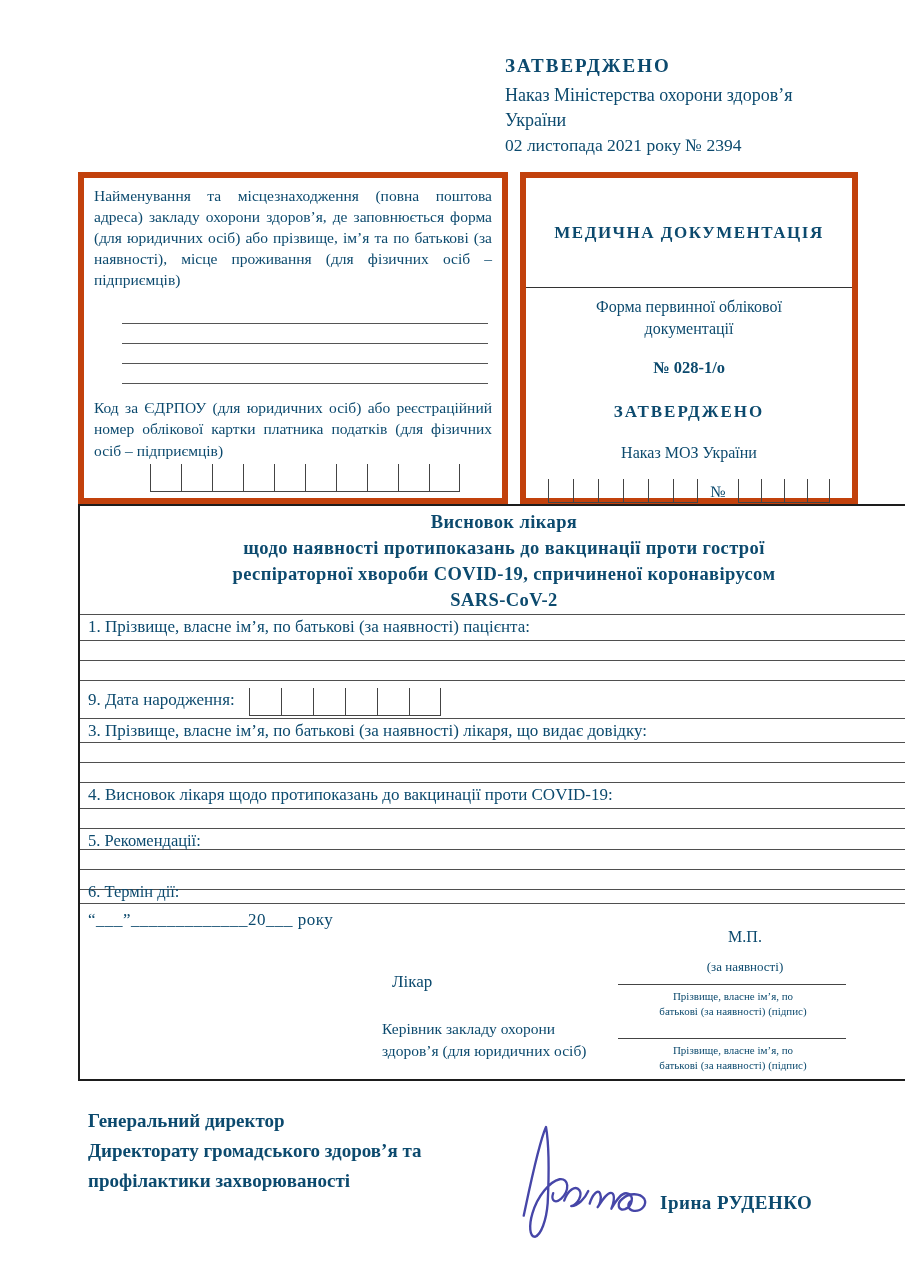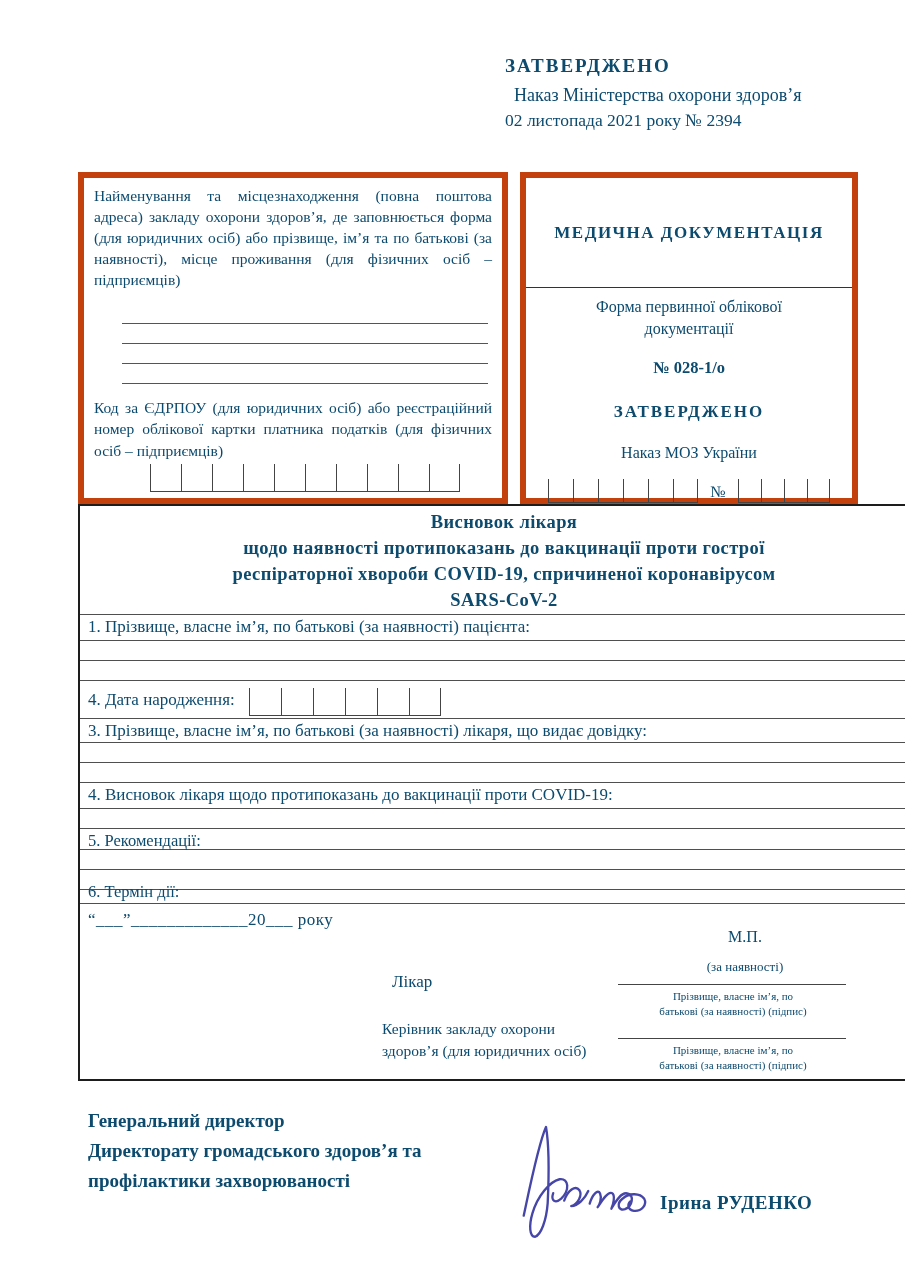--- a/index.html
+++ b/index.html
@@ -2,21 +2,21 @@
 <html><head>
 <meta charset="utf-8">
 <style>
   * { margin:0; padding:0; box-sizing:border-box; }
   body { background:#e8e8e8; font-family:"Liberation Serif","DejaVu Serif",serif; }
   .page { position:relative; width:905px; height:1280px; background:#ffffff; color:#0c4a6e; overflow:hidden; }
 
   
   .approval-header { position:absolute; left:505px; top:55px; width:380px; }
   .approval-header .appr-title { font-weight:bold; font-size:19px; letter-spacing:2px; margin-bottom:6px; }
-  .approval-header .appr-line { font-size:18px; line-height:25px;margin-left:9px; }
+  .approval-header .appr-line { font-size:18px; line-height:25px; }
   .approval-header .appr-date { font-size:17.5px; margin-top:2px; }
 
   
   .box { position:absolute; border:6px solid #c2410c; background:#fff; }
   .left-box { left:78px; top:172px; width:430px; height:332px; padding:7px 10px 0 10px; }
   .left-box .desc { font-size:15.5px; line-height:1.36; text-align:justify; }
   .blank-lines { margin:14px 4px 0 28px; }
   .blank-line { height:20px; border-bottom:1.5px solid #555; margin-bottom:0; }
   .left-box .edrpou { font-size:15.5px; line-height:1.36; text-align:justify; margin-top:13px; }
 
@@ -75,20 +75,21 @@
   .footer-name { position:absolute; left:660px; top:1192px; font-weight:bold; font-size:19px; letter-spacing:0.5px; }
 </style>
 </head>
 <body>
 
 <div class="page">
 
   <div class="approval-header">
     <div class="appr-title">ЗАТВЕРДЖЕНО</div>
     <div class="appr-line">Наказ Міністерства охорони здоров’я</div>
+    <div class="appr-line">України</div>
     <div class="appr-date">02 листопада 2021 року № 2394</div>
   </div>
 
   <div class="box left-box">
     <div class="desc">Найменування та місцезнаходження (повна поштова адреса) закладу охорони здоров’я, де заповнюється форма (для юридичних осіб) або прізвище, ім’я та по батькові (за наявності), місце проживання (для фізичних осіб – підприємців)</div>
     <div class="blank-lines">
       <div class="blank-line"></div>
     <div class="blank-line"></div>
         <div class="blank-line"></div>
         <div class="blank-line"></div>
@@ -146,21 +147,21 @@
       <div>SARS-CoV-2</div>
     </div>
 
     <div class="label-row">
       <span>1. Прізвище, власне  ім’я, по батькові (за наявності) пацієнта:</span>
     </div>
     <div class="row-blank"></div>
     <div class="row-blank"></div>
 
     <div class="dob-row">
-      <span>4. Дата народження:</span>
+      <span>9. Дата народження:</span>
       <div class="comb dob-comb">
         <div class="cell"></div>
       <div class="cell"></div>
           <div class="cell"></div>
           <div class="cell"></div>
           <div class="cell"></div>
           <div class="cell"></div>
         </div>
     </div>
 

